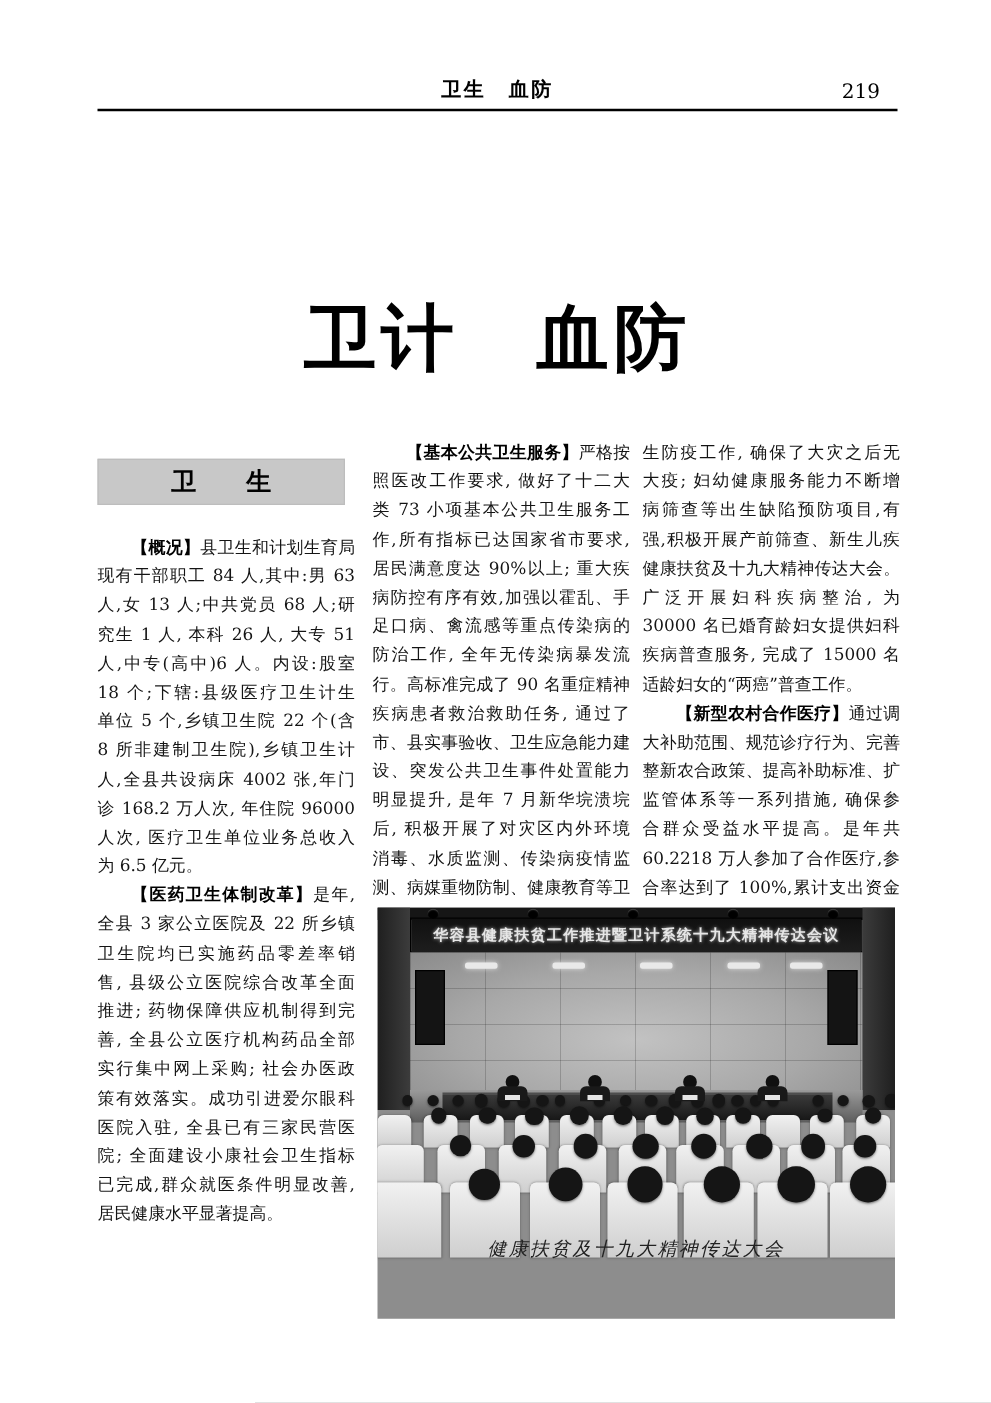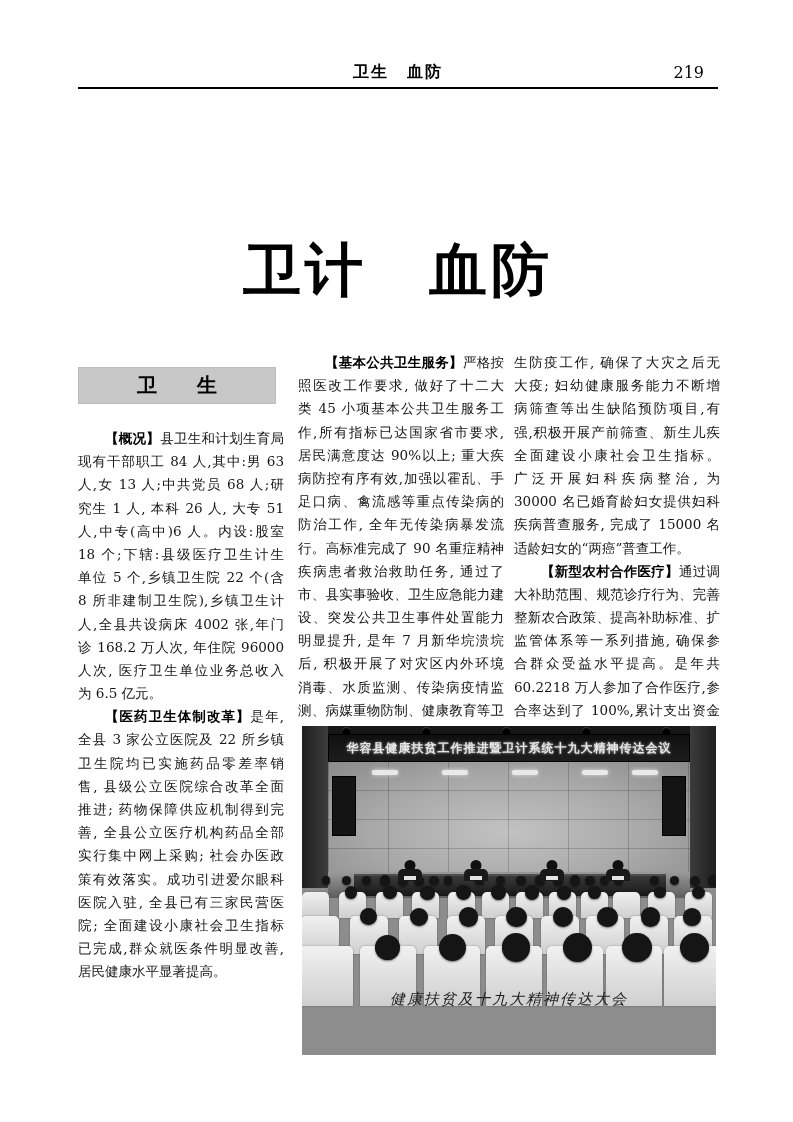--- a/index.html
+++ b/index.html
@@ -151,41 +151,41 @@
       <div class="line">实行集中网上采购; 社会办医政</div>
       <div class="line">策有效落实。成功引进爱尔眼科</div>
       <div class="line">医院入驻, 全县已有三家民营医</div>
       <div class="line">院; 全面建设小康社会卫生指标</div>
       <div class="line">已完成,群众就医条件明显改善,</div>
       <div class="line last">居民健康水平显著提高。</div>
     </div>
   <div class="col col2">
       <div class="line first"><span class="head">【基本公共卫生服务】</span>严格按</div>
       <div class="line">照医改工作要求, 做好了十二大</div>
-      <div class="line">类 45 小项基本公共卫生服务工</div>
+      <div class="line">类 73 小项基本公共卫生服务工</div>
       <div class="line">作,所有指标已达国家省市要求,</div>
       <div class="line">居民满意度达 90%以上; 重大疾</div>
       <div class="line">病防控有序有效,加强以霍乱、手</div>
       <div class="line">足口病、禽流感等重点传染病的</div>
       <div class="line">防治工作, 全年无传染病暴发流</div>
       <div class="line">行。高标准完成了 90 名重症精神</div>
       <div class="line">疾病患者救治救助任务, 通过了</div>
       <div class="line">市、县实事验收、卫生应急能力建</div>
       <div class="line">设、突发公共卫生事件处置能力</div>
       <div class="line">明显提升, 是年 7 月新华垸溃垸</div>
       <div class="line">后, 积极开展了对灾区内外环境</div>
       <div class="line">消毒、水质监测、传染病疫情监</div>
       <div class="line">测、病媒重物防制、健康教育等卫</div>
     </div>
   <div class="col col3">
       <div class="line">生防疫工作, 确保了大灾之后无</div>
       <div class="line">大疫; 妇幼健康服务能力不断增</div>
       <div class="line">病筛查等出生缺陷预防项目,有</div>
       <div class="line">强,积极开展产前筛查、新生儿疾</div>
-      <div class="line">全面建设小康社会卫生指标。</div>
+      <div class="line">健康扶贫及十九大精神传达大会。</div>
       <div class="line">广泛开展妇科疾病整治, 为</div>
       <div class="line">30000 名已婚育龄妇女提供妇科</div>
       <div class="line">疾病普查服务, 完成了 15000 名</div>
       <div class="line last">适龄妇女的“两癌”普查工作。</div>
       <div class="line first"><span class="head">【新型农村合作医疗】</span>通过调</div>
       <div class="line">大补助范围、规范诊疗行为、完善</div>
       <div class="line">整新农合政策、提高补助标准、扩</div>
       <div class="line">监管体系等一系列措施, 确保参</div>
       <div class="line">合群众受益水平提高。是年共</div>
       <div class="line">60.2218 万人参加了合作医疗,参</div>

